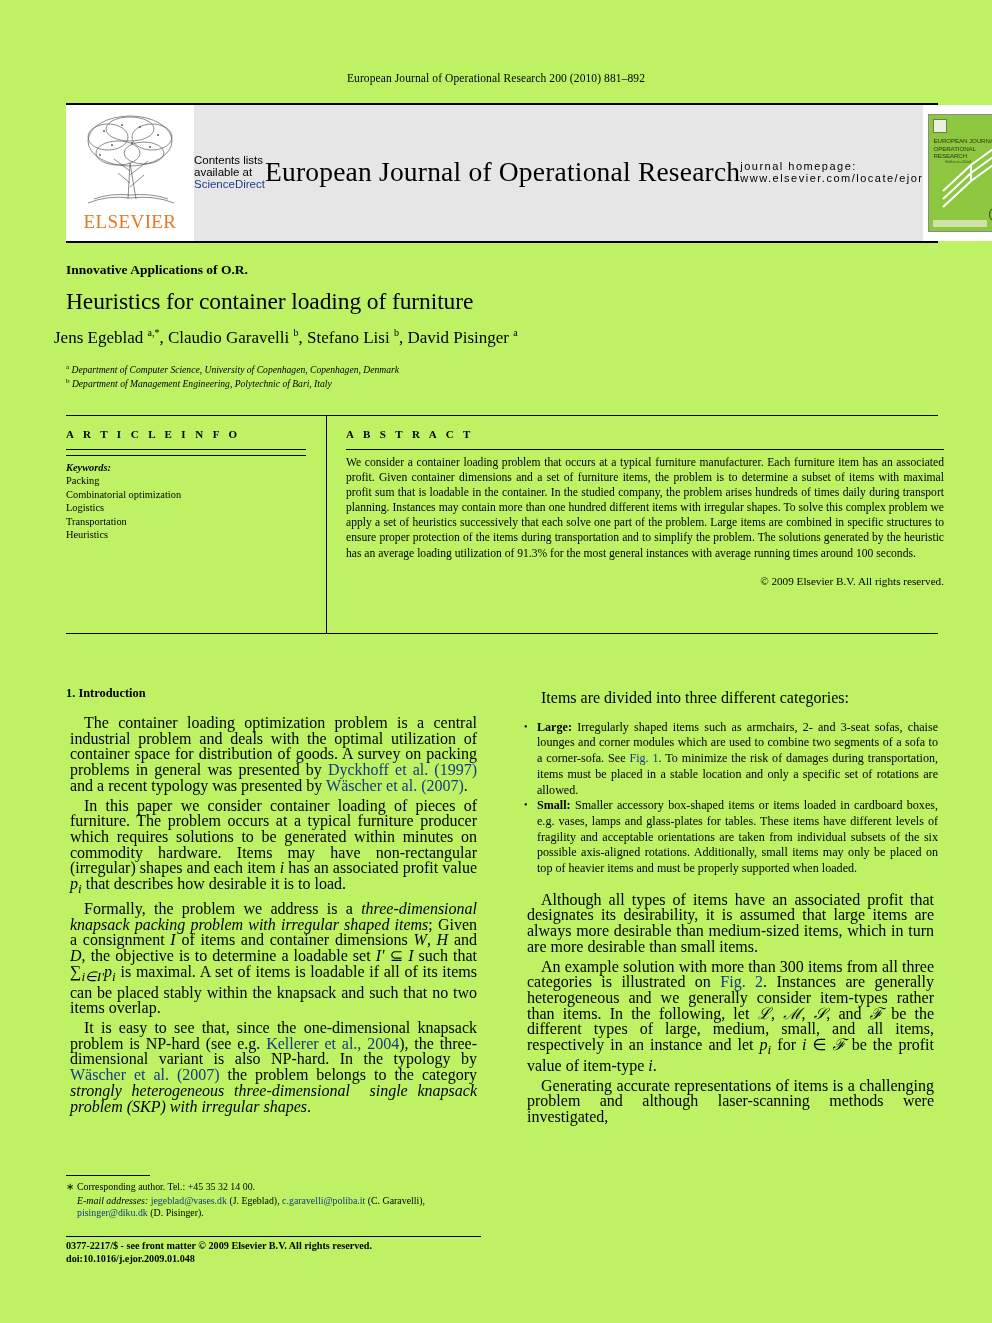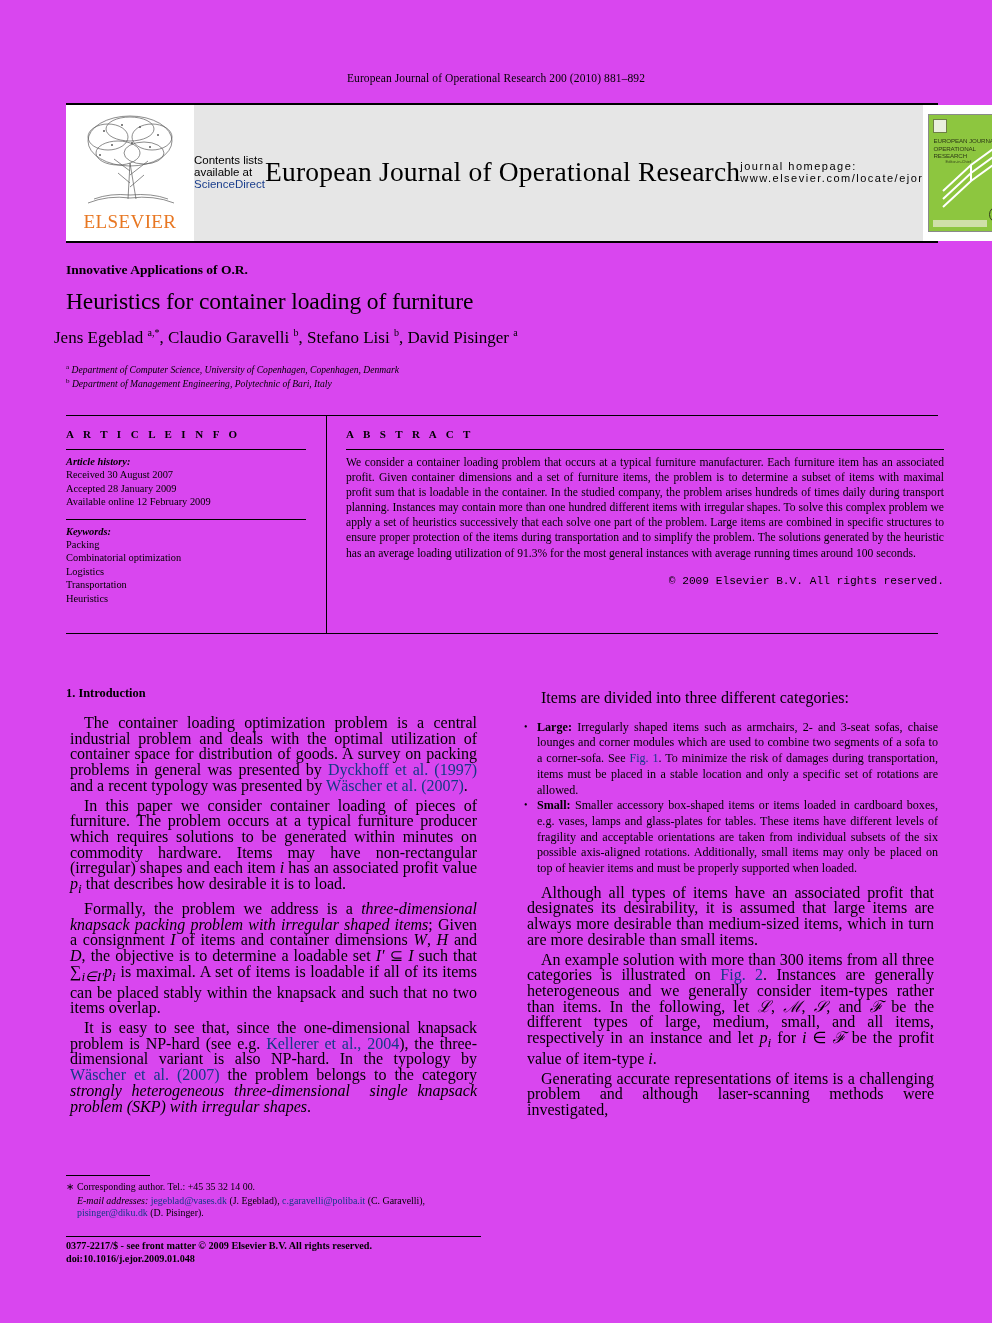--- a/index.html
+++ b/index.html
@@ -11,21 +11,21 @@
   body {
     font-family: "Liberation Serif", "DejaVu Serif", serif;
     color: #000000;
     -webkit-font-smoothing: antialiased;
   }
   .page {
     position: relative;
     width: 992px;
     height: 1323px;
     margin: 0 auto;
-    background: #d946ef;
+    background: #bef264;
     overflow: hidden;
     box-sizing: border-box;
   }
 
   
   .running-head {
     position: absolute;
     top: 72px;
     left: 0;
     width: 992px;
@@ -269,21 +269,21 @@
     font-weight: bold;
   }
   .abstract-text {
     font-family: "Liberation Serif", serif;
     font-size: 11.6px;
     line-height: 15.1px;
     text-align: justify;
     margin: 0;
   }
   .copyright-line {
-    font-family: Liberation Mono, monospace;
+    font-family: Liberation Serif, serif;
     font-size: 11.2px;
     text-align: right;
     margin-top: 14px;
   }
 
   
   .body-left {
     position: absolute;
     top: 686px;
     left: 66px;
@@ -308,21 +308,21 @@
     text-align: justify;
     margin: 4px;
     text-indent: 14px;
     hyphens: auto;
   }
   .ref-link { color: #123a85; }
   .it { font-style: italic; }
   .bd { font-weight: bold; }
   ul.cat-list {
     list-style: none;
-    margin: 14px 0 8px 0;
+    margin: 14px 0 15px 0;
     padding: 0;
   }
   ul.cat-list li {
     position: relative;
     font-family: "Liberation Serif", serif;
     font-size: 12.1px;
     line-height: 15.7px;
     text-align: justify;
     padding-left: 14px;
     margin-bottom: 0;
@@ -456,26 +456,20 @@
     <div><sup>b</sup> <span>Department of Management Engineering, Polytechnic of Bari, Italy</span></div>
   </div>
 
   <div class="info-rule-top"></div>
   <div class="col-divider"></div>
   <div class="info-rule-bottom"></div>
 
   <div class="info-col">
     <div class="block-heading">A R T I C L E   I N F O</div>
     <div class="hairline"></div>
-    <div class="info-group">
-      <div class="label">Article history:</div>
-      <div>Received 30 August 2007</div>
-      <div>Accepted 28 January 2009</div>
-      <div>Available online 12 February 2009</div>
-    </div>
     <div class="hairline"></div>
     <div class="info-group">
       <div class="label">Keywords:</div>
       <div>Packing</div>
       <div>Combinatorial optimization</div>
       <div>Logistics</div>
       <div>Transportation</div>
       <div>Heuristics</div>
     </div>
   </div>

